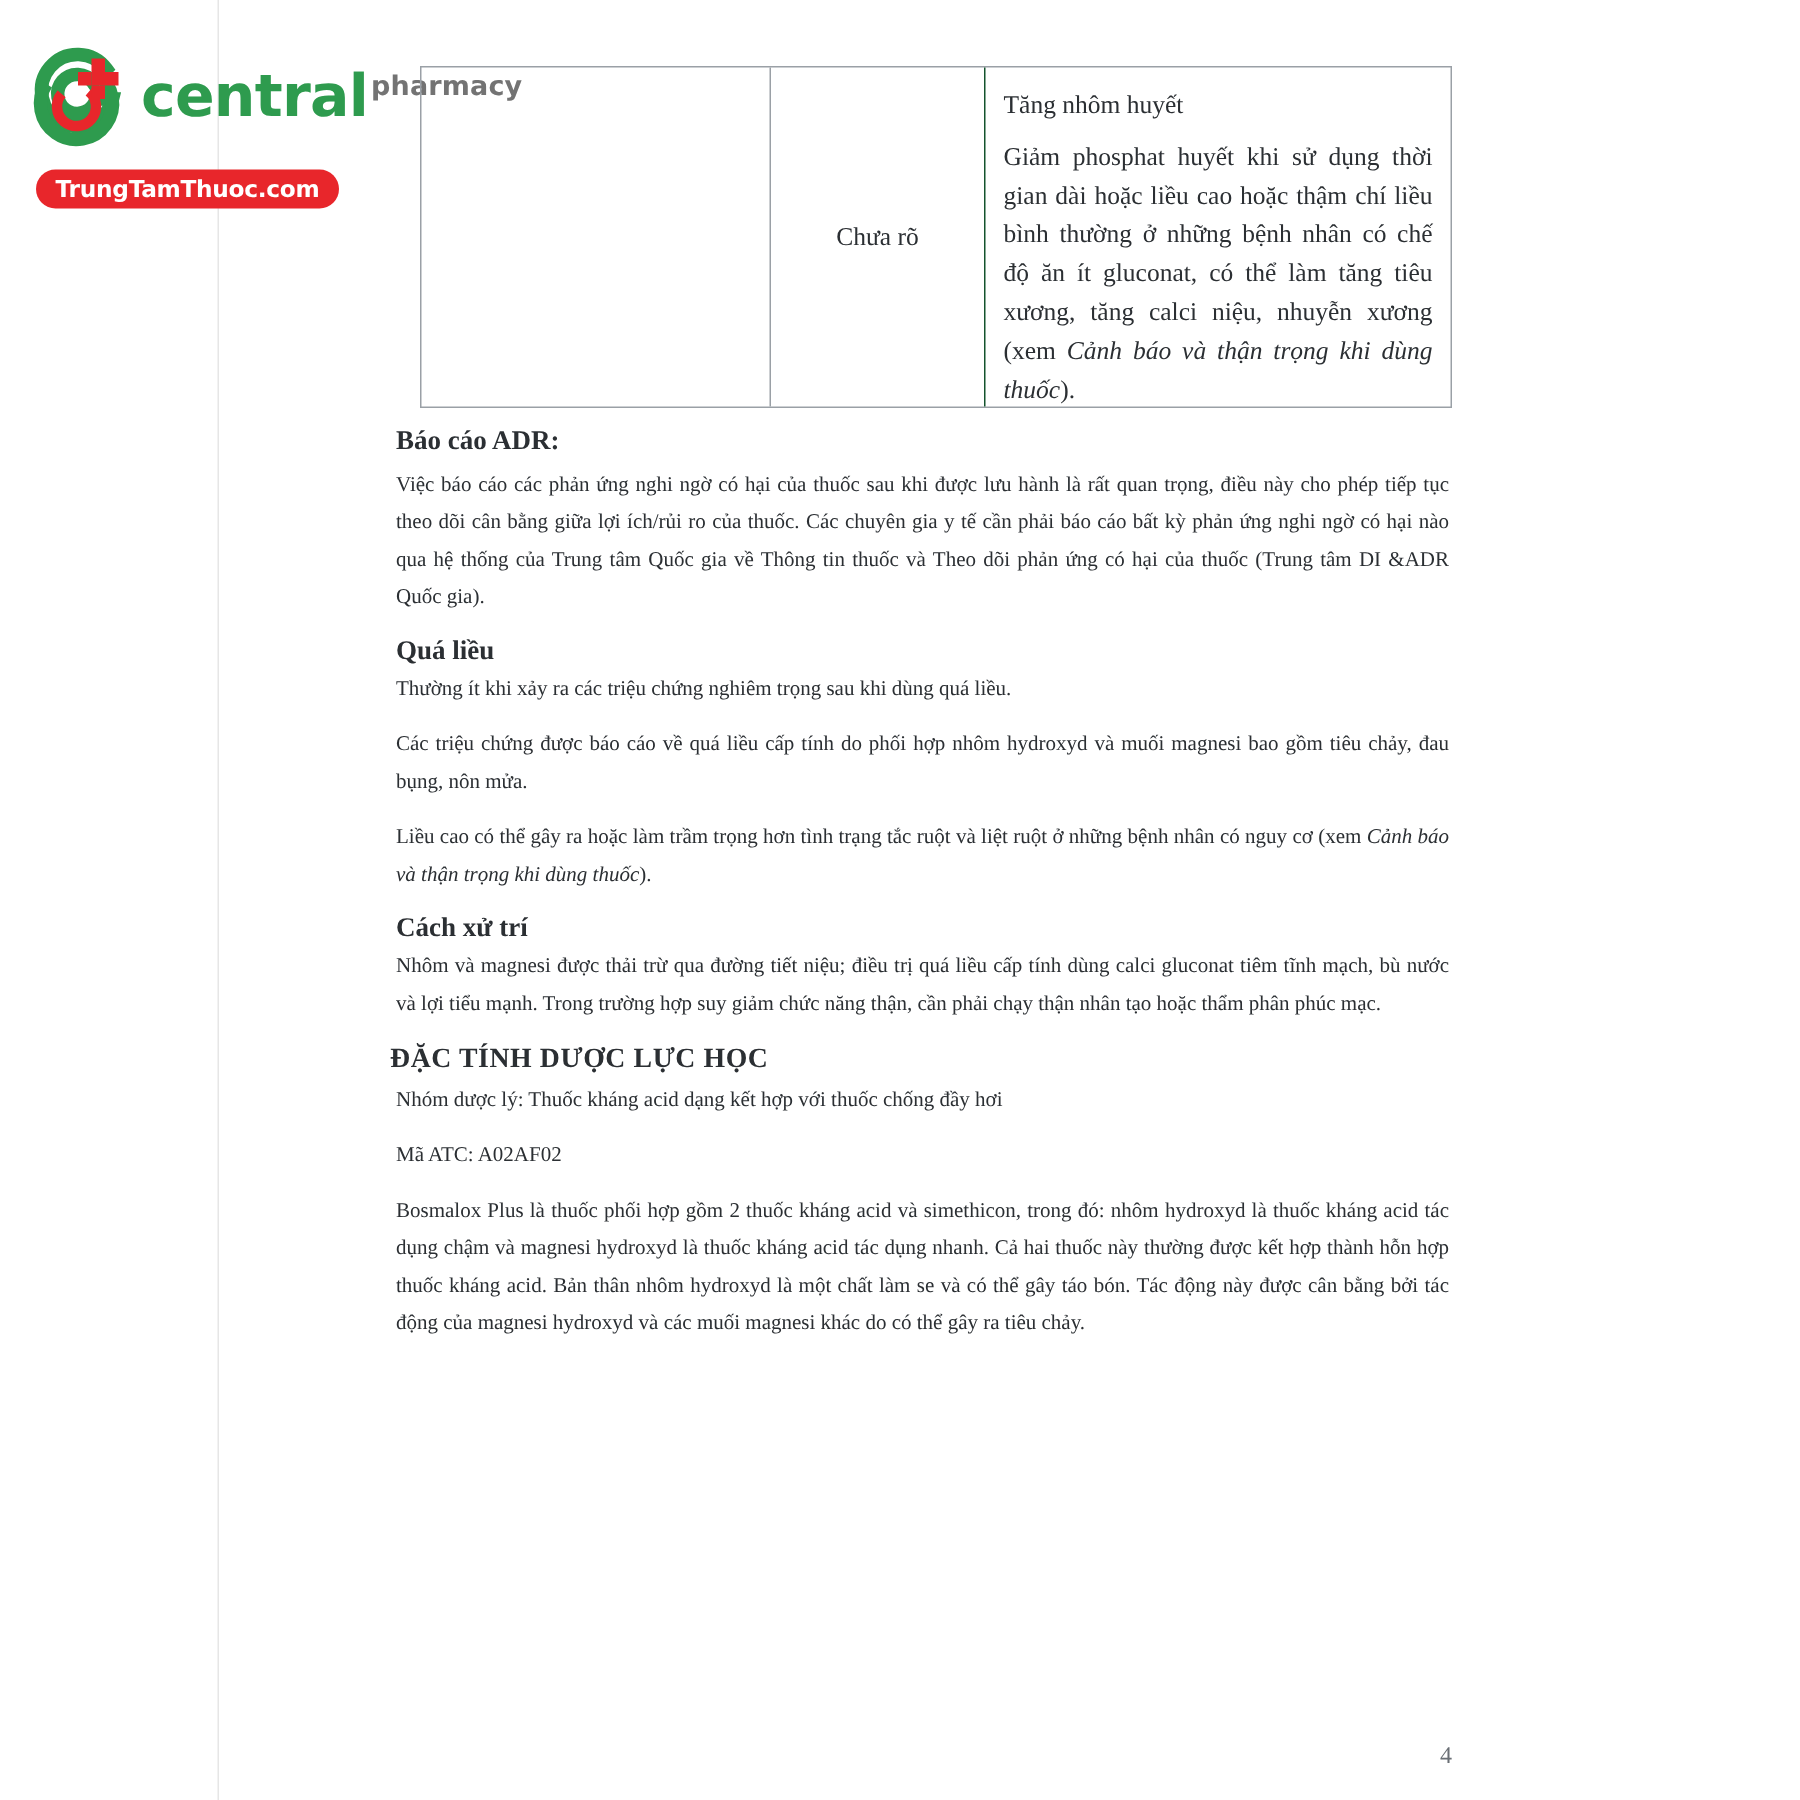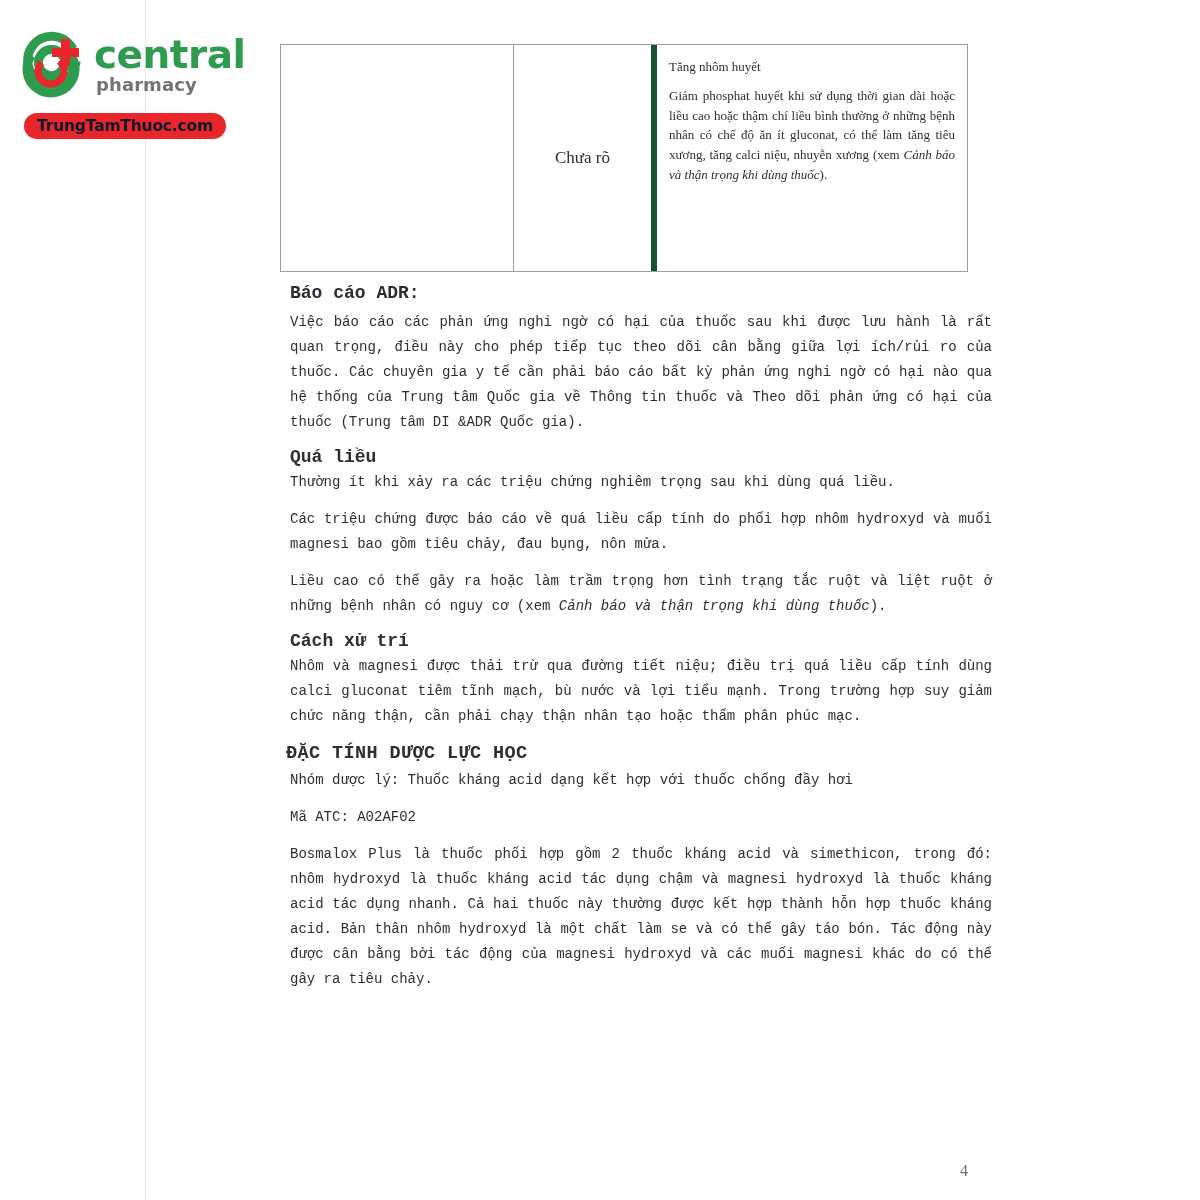--- a/index.html
+++ b/index.html
@@ -40,21 +40,21 @@
     height: 80px;
   }
   .logo-mark {
     width: 74px;
     height: 74px;
     position: relative;
     flex: 0 0 auto;
   }
   .logo-text {
     display: flex;
-    flex-direction: column;
+    flex-direction: row;
     justify-content: flex-end;
     line-height: 1;
     padding-bottom: 2px;
   }
   .logo-central {
     font-family: "DejaVu Sans", sans-serif;
     font-size: 39px;
     font-weight: 600;
     color: #2e9b4e;
     letter-spacing: -0.5px;
@@ -77,21 +77,21 @@
     background: #e8262b;
     border-radius: 13px;
     display: flex;
     align-items: center;
     justify-content: center;
   }
   .banner-text {
     font-family: "DejaVu Sans", sans-serif;
     font-size: 15.5px;
     font-weight: 700;
-    color: #0f172a;
+    color: #ffffff;
     letter-spacing: -0.2px;
   }
 
   
   .ae-table {
     position: absolute;
     left: 280px;
     top: 44px;
     width: 688px;
     height: 228px;
@@ -99,49 +99,48 @@
     box-sizing: border-box;
     display: flex;
   }
   .ae-col {
     box-sizing: border-box;
     height: 100%;
   }
   .ae-col-1 { width: 233px; border-right: 1px solid #9aa0a6; }
   .ae-col-2 {
     width: 143px;
-    border-right: 6px solid #14532d;
+    border-right: 1px solid #14532d;
     display: flex;
     align-items: center;
     justify-content: center;
   }
   .ae-col-3 {
     width: 310px;
     padding: 12px 12px 10px 12px;
   }
   .ae-freq {
     font-size: 17px;
     line-height: 1.35;
   }
   .ae-p {
-    font-size: 13px;
+    font-size: 17px;
     line-height: 1.52;
     text-align: justify;
     margin: 0 0 9px 0;
   }
   .ae-p:last-child { margin-bottom: 0; }
   .ae-p i { font-style: italic; }
 
   
   .body-area {
     position: absolute;
-    left: 286px;
+    left: 260px;
     top: 283px;
     width: 706px;
-    font-family: Liberation Mono, monospace;
   }
   p, h2, h3, h4 {
     margin: 0;
   }
   .h-section {
     font-size: 18.5px;
     font-weight: bold;
     letter-spacing: 0.4px;
     margin: 14px 0 4px 0;
     padding-left: 0px;

